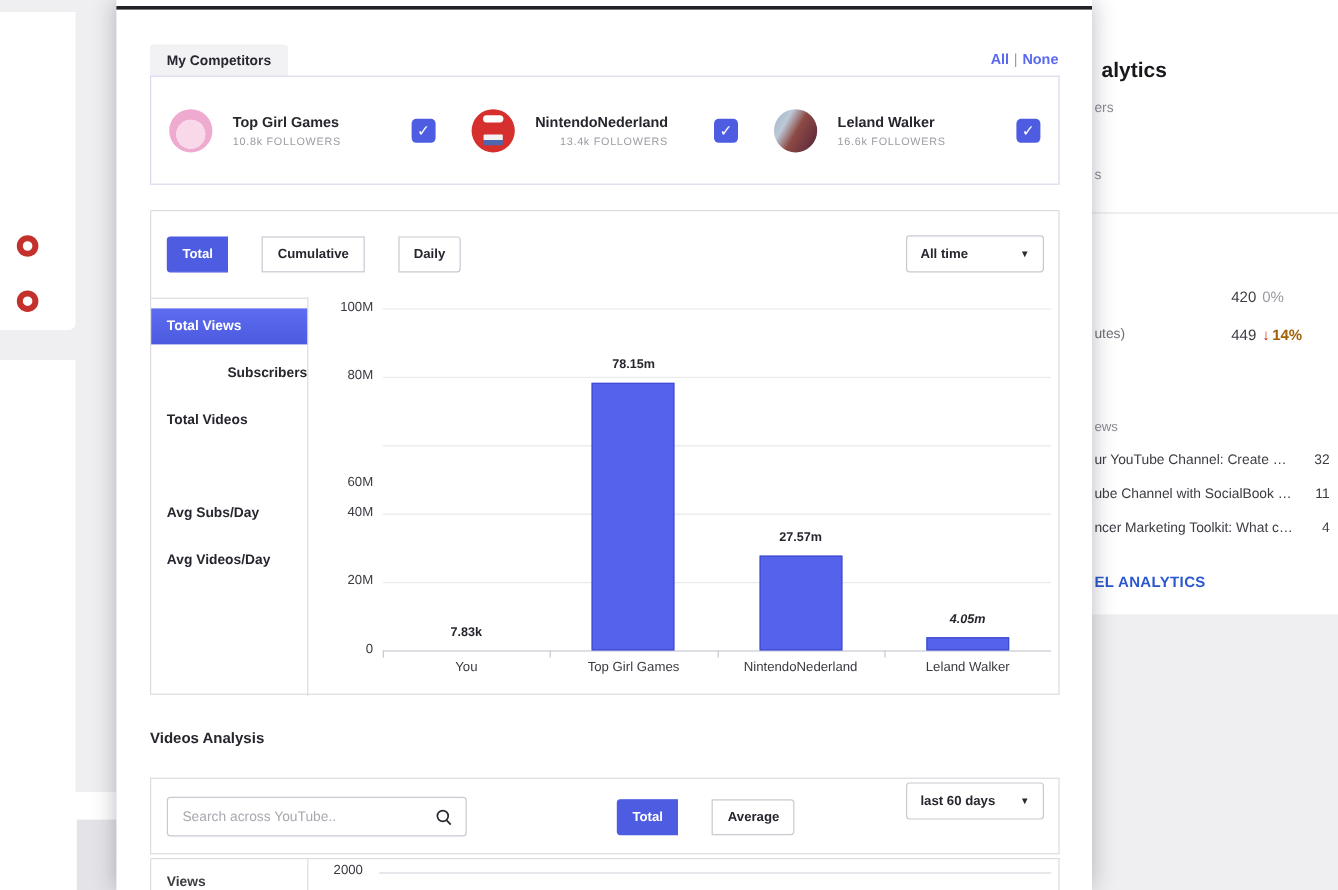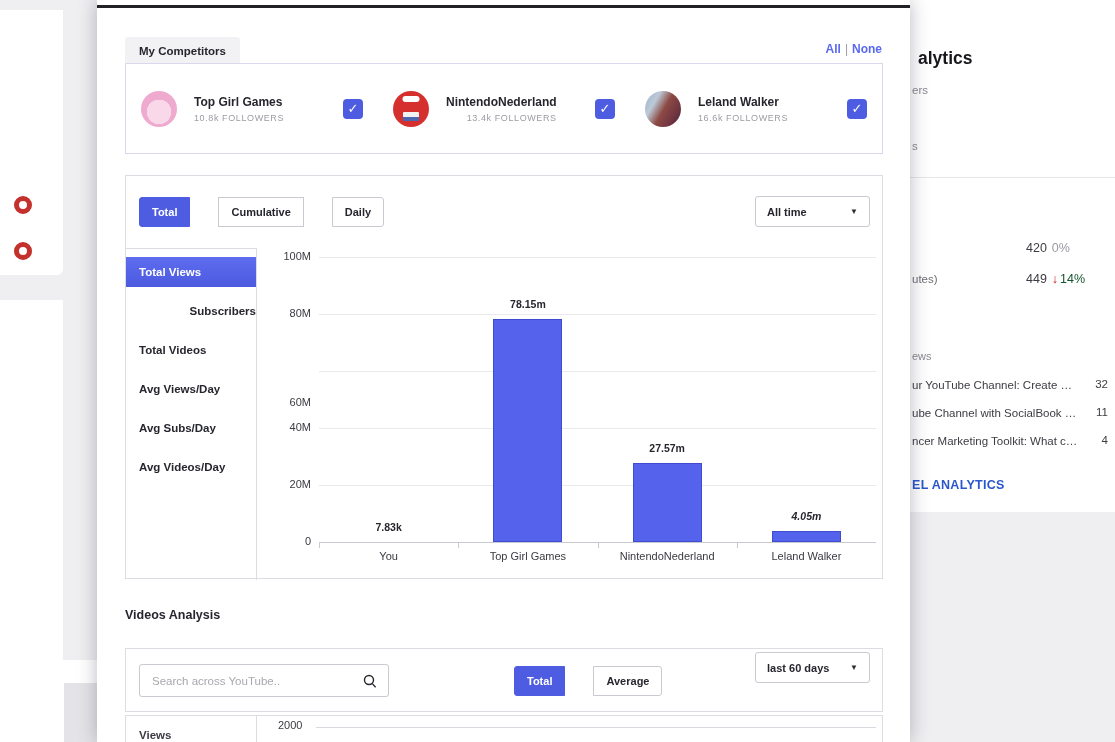--- a/index.html
+++ b/index.html
@@ -15,21 +15,21 @@
   .yt-icon { width:18px; height:18px; border-radius:50%; border:5px solid #c4302b; background:#fff; }
 
   
   .bg-right { left:910px; top:0; width:205px; height:512px; background:#fff; }
   .bg-right .title { position:absolute; left:8px; top:48px; font-size:17.5px; font-weight:bold; color:#17171c; }
   .bg-right .frag { position:absolute; font-size:11.5px; color:#8a8a93; }
   .bg-right .hr { position:absolute; left:0; top:177px; width:205px; height:1px; background:#e7e7ea; }
   .stat-val { position:absolute; font-size:12.5px; color:#3c3c43; font-weight:500; white-space:nowrap; }
   .stat-val .pct { color:#9a9aa2; font-weight:400; margin-left:5px; }
   .stat-val .down { color:#c62828; font-weight:400; margin-left:5px; }
-  .stat-val .pct-red { color:#14532d; font-weight:400; margin-left:2px; }
+  .stat-val .pct-red { color:#a16207; font-weight:700; margin-left:2px; }
   .bg-video-row { position:absolute; left:2px; width:200px; font-size:11.5px; color:#3c3c43; white-space:nowrap; }
   .bg-video-row .t { display:inline-block; width:168px; overflow:hidden; text-overflow:ellipsis; vertical-align:middle; }
   .bg-video-row .n { position:absolute; right:4px; top:0; }
   .bg-link { position:absolute; left:2px; top:478px; font-size:12.5px; font-weight:bold; color:#2a57cc; letter-spacing:.3px; }
 
   
   .modal { left:97px; top:0; width:813px; height:742px; background:#fff; box-shadow:0 0 18px rgba(40,40,65,.32); }
   .modal-topline { position:absolute; left:0; top:5px; width:100%; height:3px; background:#222226; }
 
   .mc-tab { position:absolute; left:28px; top:37px; height:27px; padding:0 14px; background:#f2f2f4;
@@ -174,21 +174,20 @@
     </div>
     <div class="time-select">
       <span>All time</span>
       <span class="caret">▼</span>
     </div>
 
     <div class="metric-menu">
         <div class="metric-item active" style="top: 8px;">Total Views</div>
         <div class="metric-item" style="top: 47px; text-align: right;">Subscribers</div>
         <div class="metric-item" style="top: 86px;">Total Videos</div>
-        <div class="metric-item" style="top: 125px;">Avg Views/Day</div>
         <div class="metric-item" style="top: 164px;">Avg Subs/Day</div>
         <div class="metric-item" style="top: 203px;">Avg Videos/Day</div>
       </div>
     <div class="chart-plot">
         <div class="gridline" style="left: 62px; top: 9px; width: 557px;"></div>
         <div class="ytick" style="top: 2px;">100M</div>
         <div class="gridline" style="left: 62px; top: 66px; width: 557px;"></div>
         <div class="ytick" style="top: 59px;">80M</div>
         <div class="gridline" style="left: 62px; top: 123px; width: 557px;"></div>
         <div class="ytick" style="top: 128px; margin-top: 20px;">60M</div>

